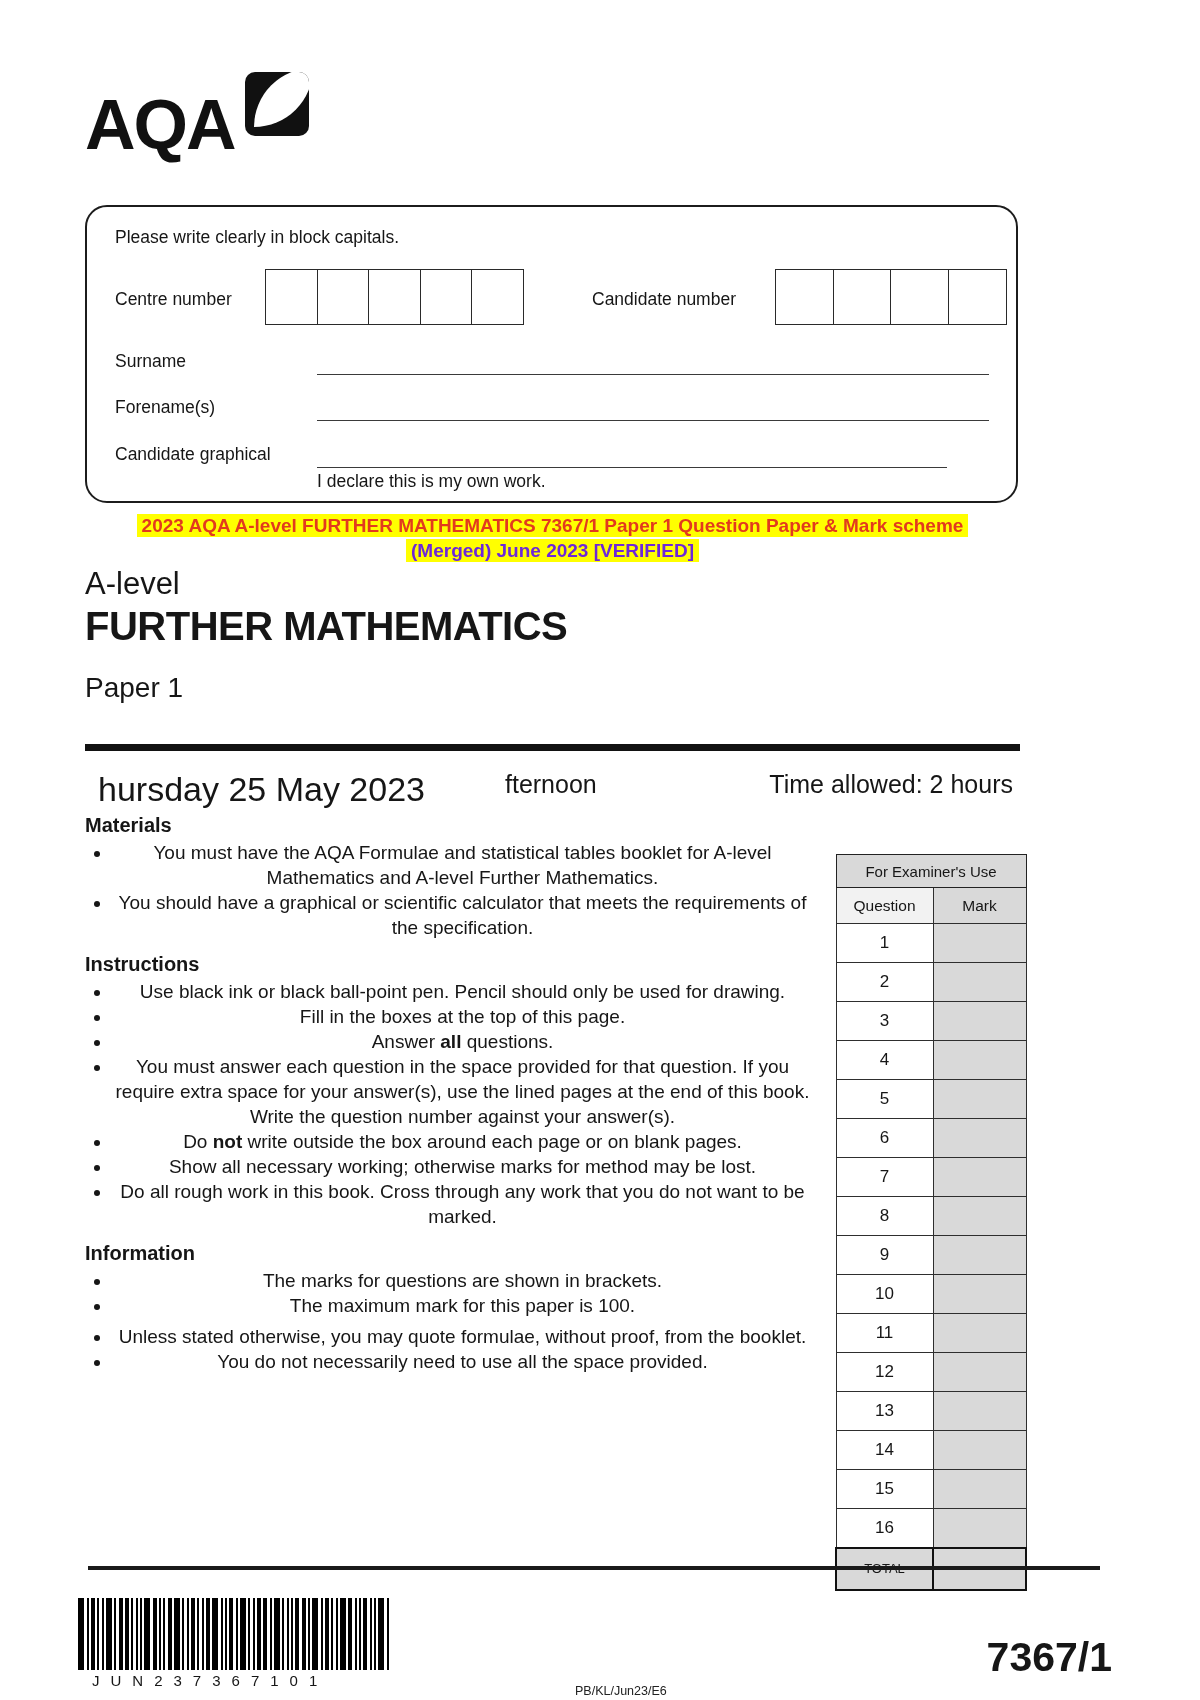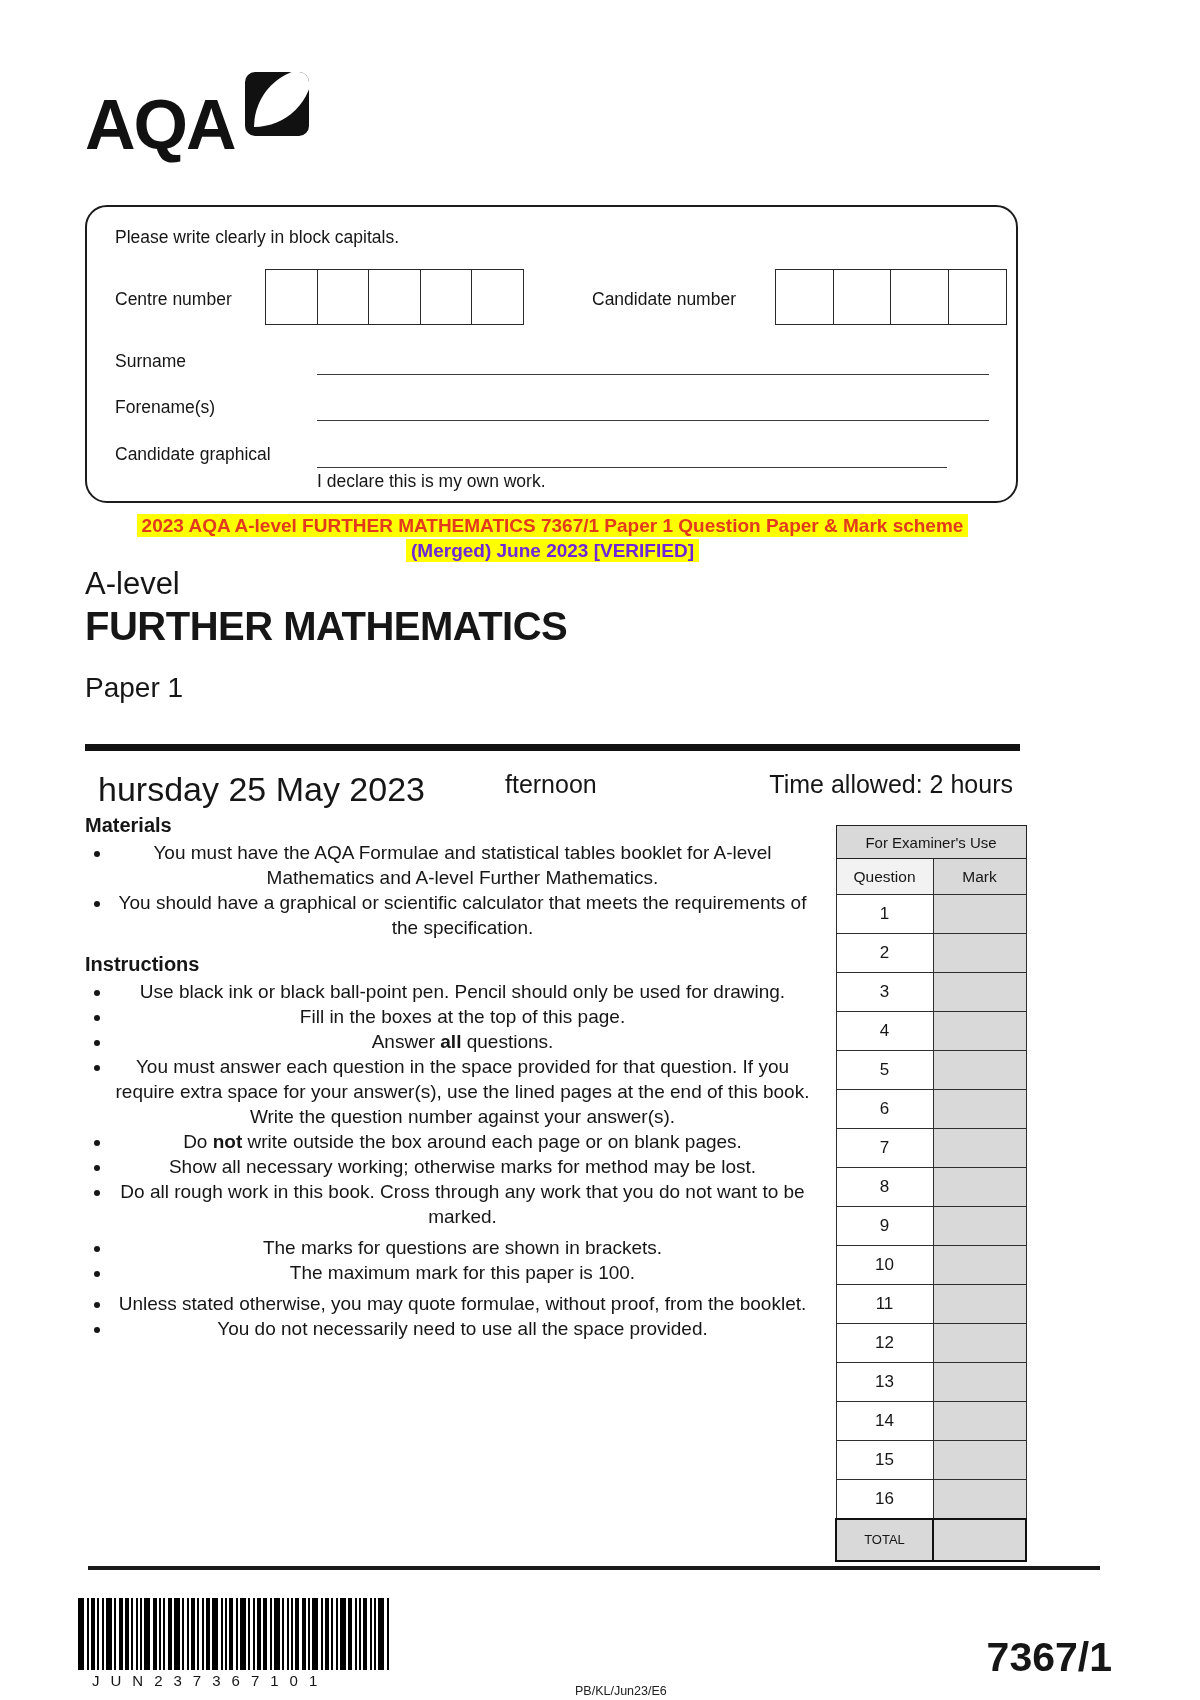--- a/index.html
+++ b/index.html
@@ -42,21 +42,21 @@
   .sess-time { position:absolute; right:187px; top:770px; font-size:25px; }
 
   
   .leftcol { position:absolute; left:85px; top:814px; width:728px; }
   .leftcol h3 { font-size:20px; font-weight:bold; margin:13px 0 3px 0; }
   .leftcol h3:first-child { margin-top:0; }
   .leftcol ul { margin:0 0 6px 0; padding-left:27px;text-align:center; }
   .leftcol li { font-size:19px; line-height:25px; margin:0; }
 
   
-  .exam-table { position:absolute; left:835px; top:825px; border-collapse:collapse; }
+  .exam-table { position:absolute; left:835px; top:854px; border-collapse:collapse; }
   .exam-table td { border:1px solid #2e2e2e; text-align:center; vertical-align:middle; }
   .exam-table .caption-cell { width:190px; height:33px; background:#d9d9d9; font-size:15px; border:1.5px solid #222; }
   .exam-table .h-q { width:97px; height:36px; background:#f2f2f2; font-size:15.5px; }
   .exam-table .h-m { width:93px; height:36px; background:#d9d9d9; font-size:15.5px; }
   .exam-table .qcell { height:39px; font-size:17px; background:#fff; }
   .exam-table .mcell { background:#d9d9d9; }
   .exam-table .total-q { height:42px; background:#d9d9d9; font-weight:normal; font-size:13px; border:2.5px solid #111; }
   .exam-table .total-m { background:#d9d9d9; border:2.5px solid #111; }
 
   
@@ -139,20 +139,21 @@
     <ul>
         <li>Use black ink or black ball-point pen. Pencil should only be used for drawing.</li>
         <li>Fill in the boxes at the top of this page.</li>
         <li>Answer <b>all</b> questions.</li>
         <li>You must answer each question in the space provided for that question. If you require extra space for your answer(s), use the lined pages at the end of this book. Write the question number against your answer(s).</li>
         <li>Do <b>not</b> write outside the box around each page or on blank pages.</li>
         <li>Show all necessary working; otherwise marks for method may be lost.</li>
         <li>Do all rough work in this book. Cross through any work that you do not want to be marked.</li>
       </ul>
 
+    <h3>Information</h3>
     <ul>
         <li>The marks for questions are shown in brackets.</li>
         <li>The maximum mark for this paper is 100.</li>
       </ul>
 
     <ul>
         <li>Unless stated otherwise, you may quote formulae, without proof, from the booklet.</li>
         <li>You do not necessarily need to use all the space provided.</li>
       </ul>
   </div>

